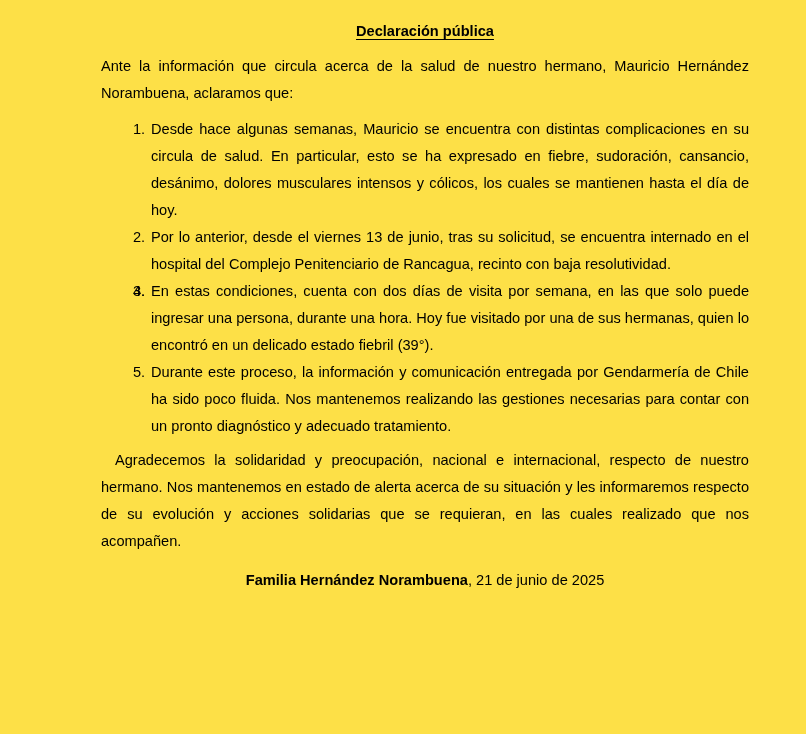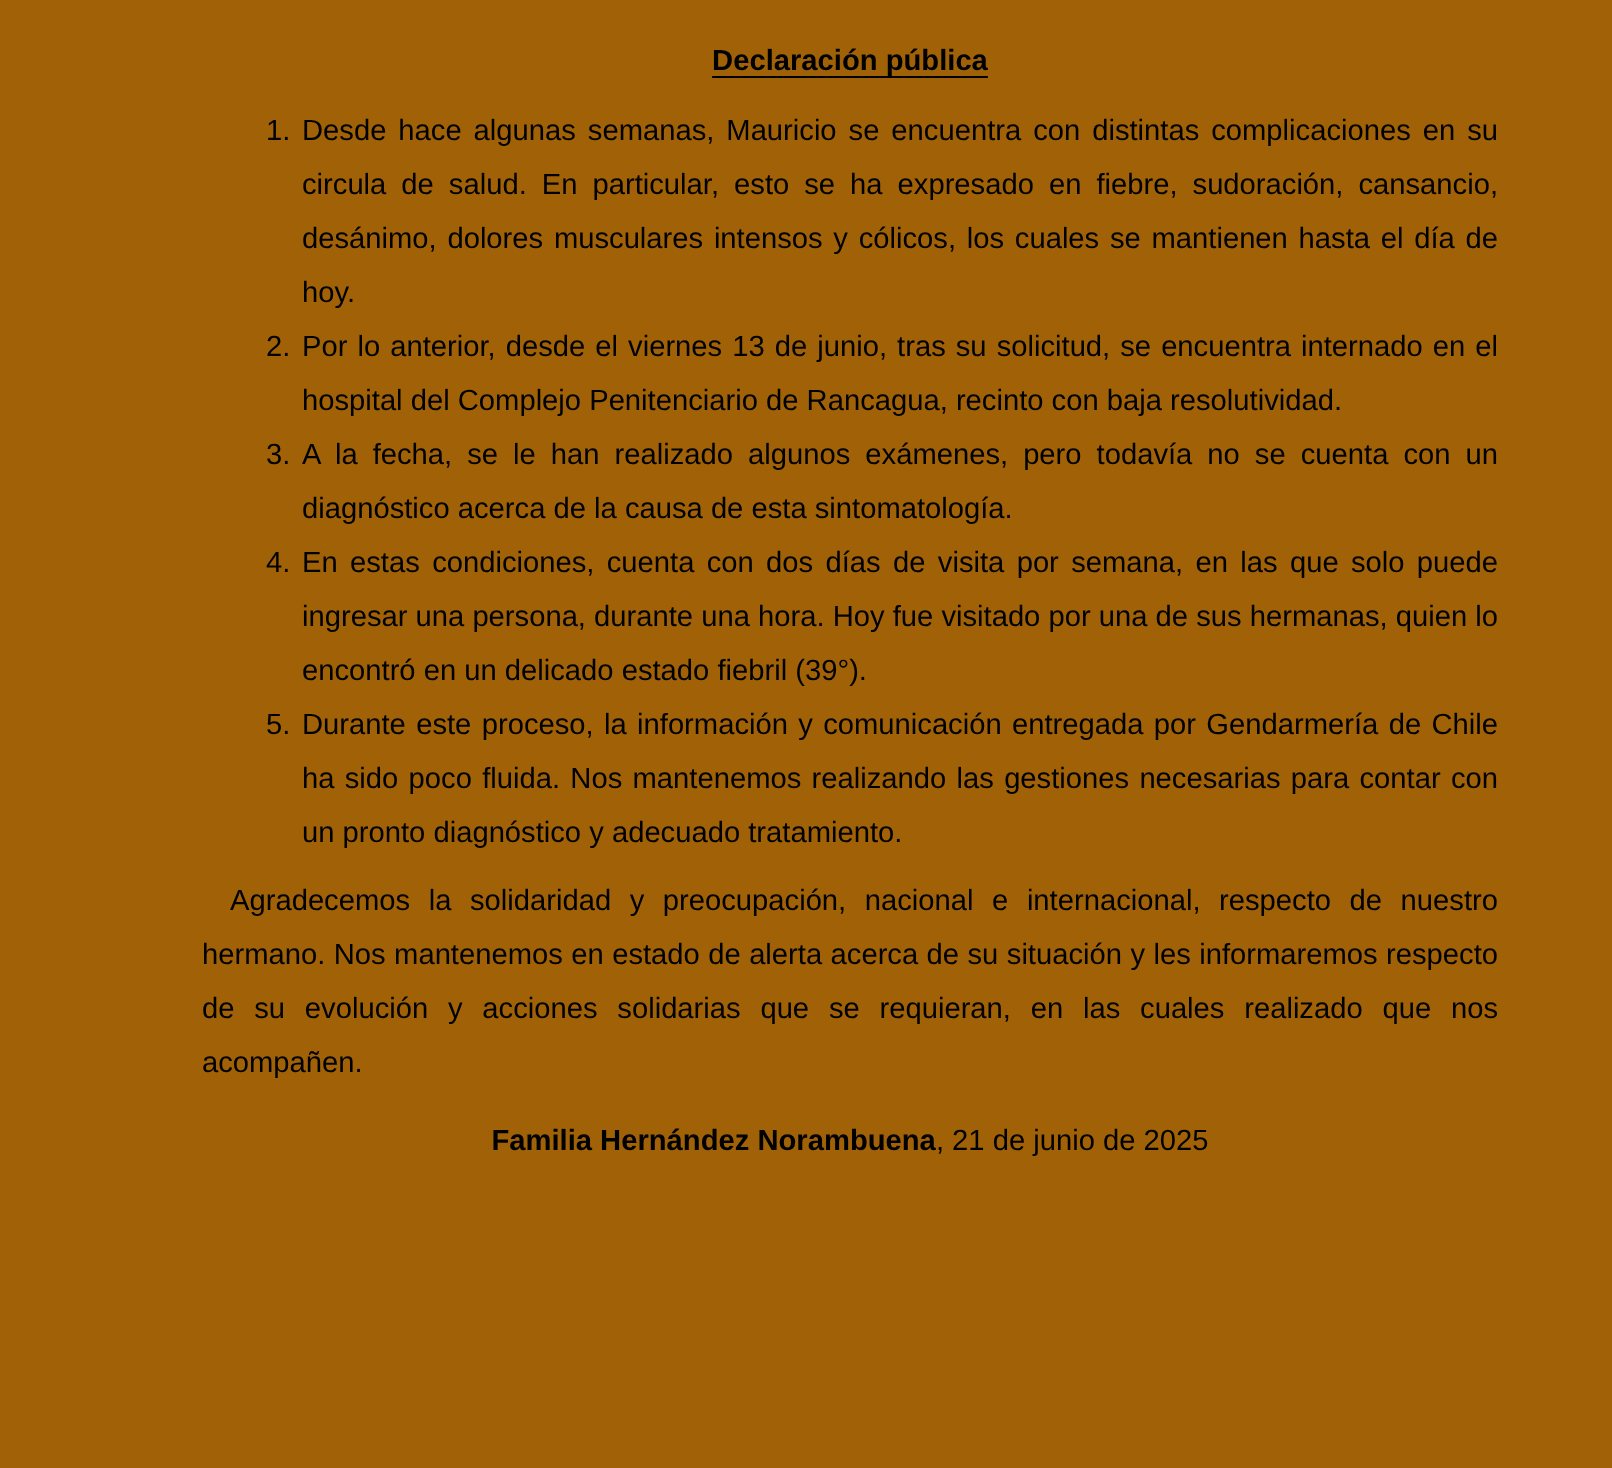--- a/index.html
+++ b/index.html
@@ -5,21 +5,21 @@
   html, body {
     margin: 0;
     padding: 0;
     background: #ffffff;
   }
   .page {
     width: 806px;
     height: 734px;
     box-sizing: border-box;
     padding: 18px 57px 0 101px;
-    background: #a16207;
+    background: #fde047;
     font-family: "Liberation Sans", "DejaVu Sans", sans-serif;
     font-size: 14.6px;
     line-height: 27px;
     color: #000000;
     overflow: hidden;
   }
   .doc-title {
     margin: 0 0 8px 0;
     font-size: 14.6px;
     line-height: 27px;
@@ -58,33 +58,33 @@
     font-weight: bold;
   }
 </style>
 </head>
 <body>
 
 <div class="page">
 
   <h1 class="doc-title">Declaración pública</h1>
 
+  <p class="para">Ante la información que circula acerca de la salud de nuestro hermano, Mauricio Hernández Norambuena, aclaramos que:</p>
 
   <ol class="numbered-list">
     <li>
       <span class="num">1.</span>
       <span class="item-text">Desde hace algunas semanas, Mauricio se encuentra con distintas complicaciones en su circula de salud. En particular, esto se ha expresado en fiebre, sudoración, cansancio, desánimo, dolores musculares intensos y cólicos, los cuales se mantienen hasta el día de hoy.</span>
     </li>
     <li>
       <span class="num">2.</span>
       <span class="item-text">Por lo anterior, desde el viernes 13 de junio, tras su solicitud, se encuentra internado en el hospital del Complejo Penitenciario de Rancagua, recinto con baja resolutividad.</span>
     </li>
     <li>
       <span class="num">3.</span>
-      <span class="item-text">A la fecha, se le han realizado algunos exámenes, pero todavía no se cuenta con un diagnóstico acerca de la causa de esta sintomatología.</span>
     </li>
     <li>
       <span class="num">4.</span>
       <span class="item-text">En estas condiciones, cuenta con dos días de visita por semana, en las que solo puede ingresar una persona, durante una hora. Hoy fue visitado por una de sus hermanas, quien lo encontró en un delicado estado fiebril (39°).</span>
     </li>
     <li>
       <span class="num">5.</span>
       <span class="item-text">Durante este proceso, la información y comunicación entregada por Gendarmería de Chile ha sido poco fluida. Nos mantenemos realizando las gestiones necesarias para contar con un pronto diagnóstico y adecuado tratamiento.</span>
     </li>
   </ol>

